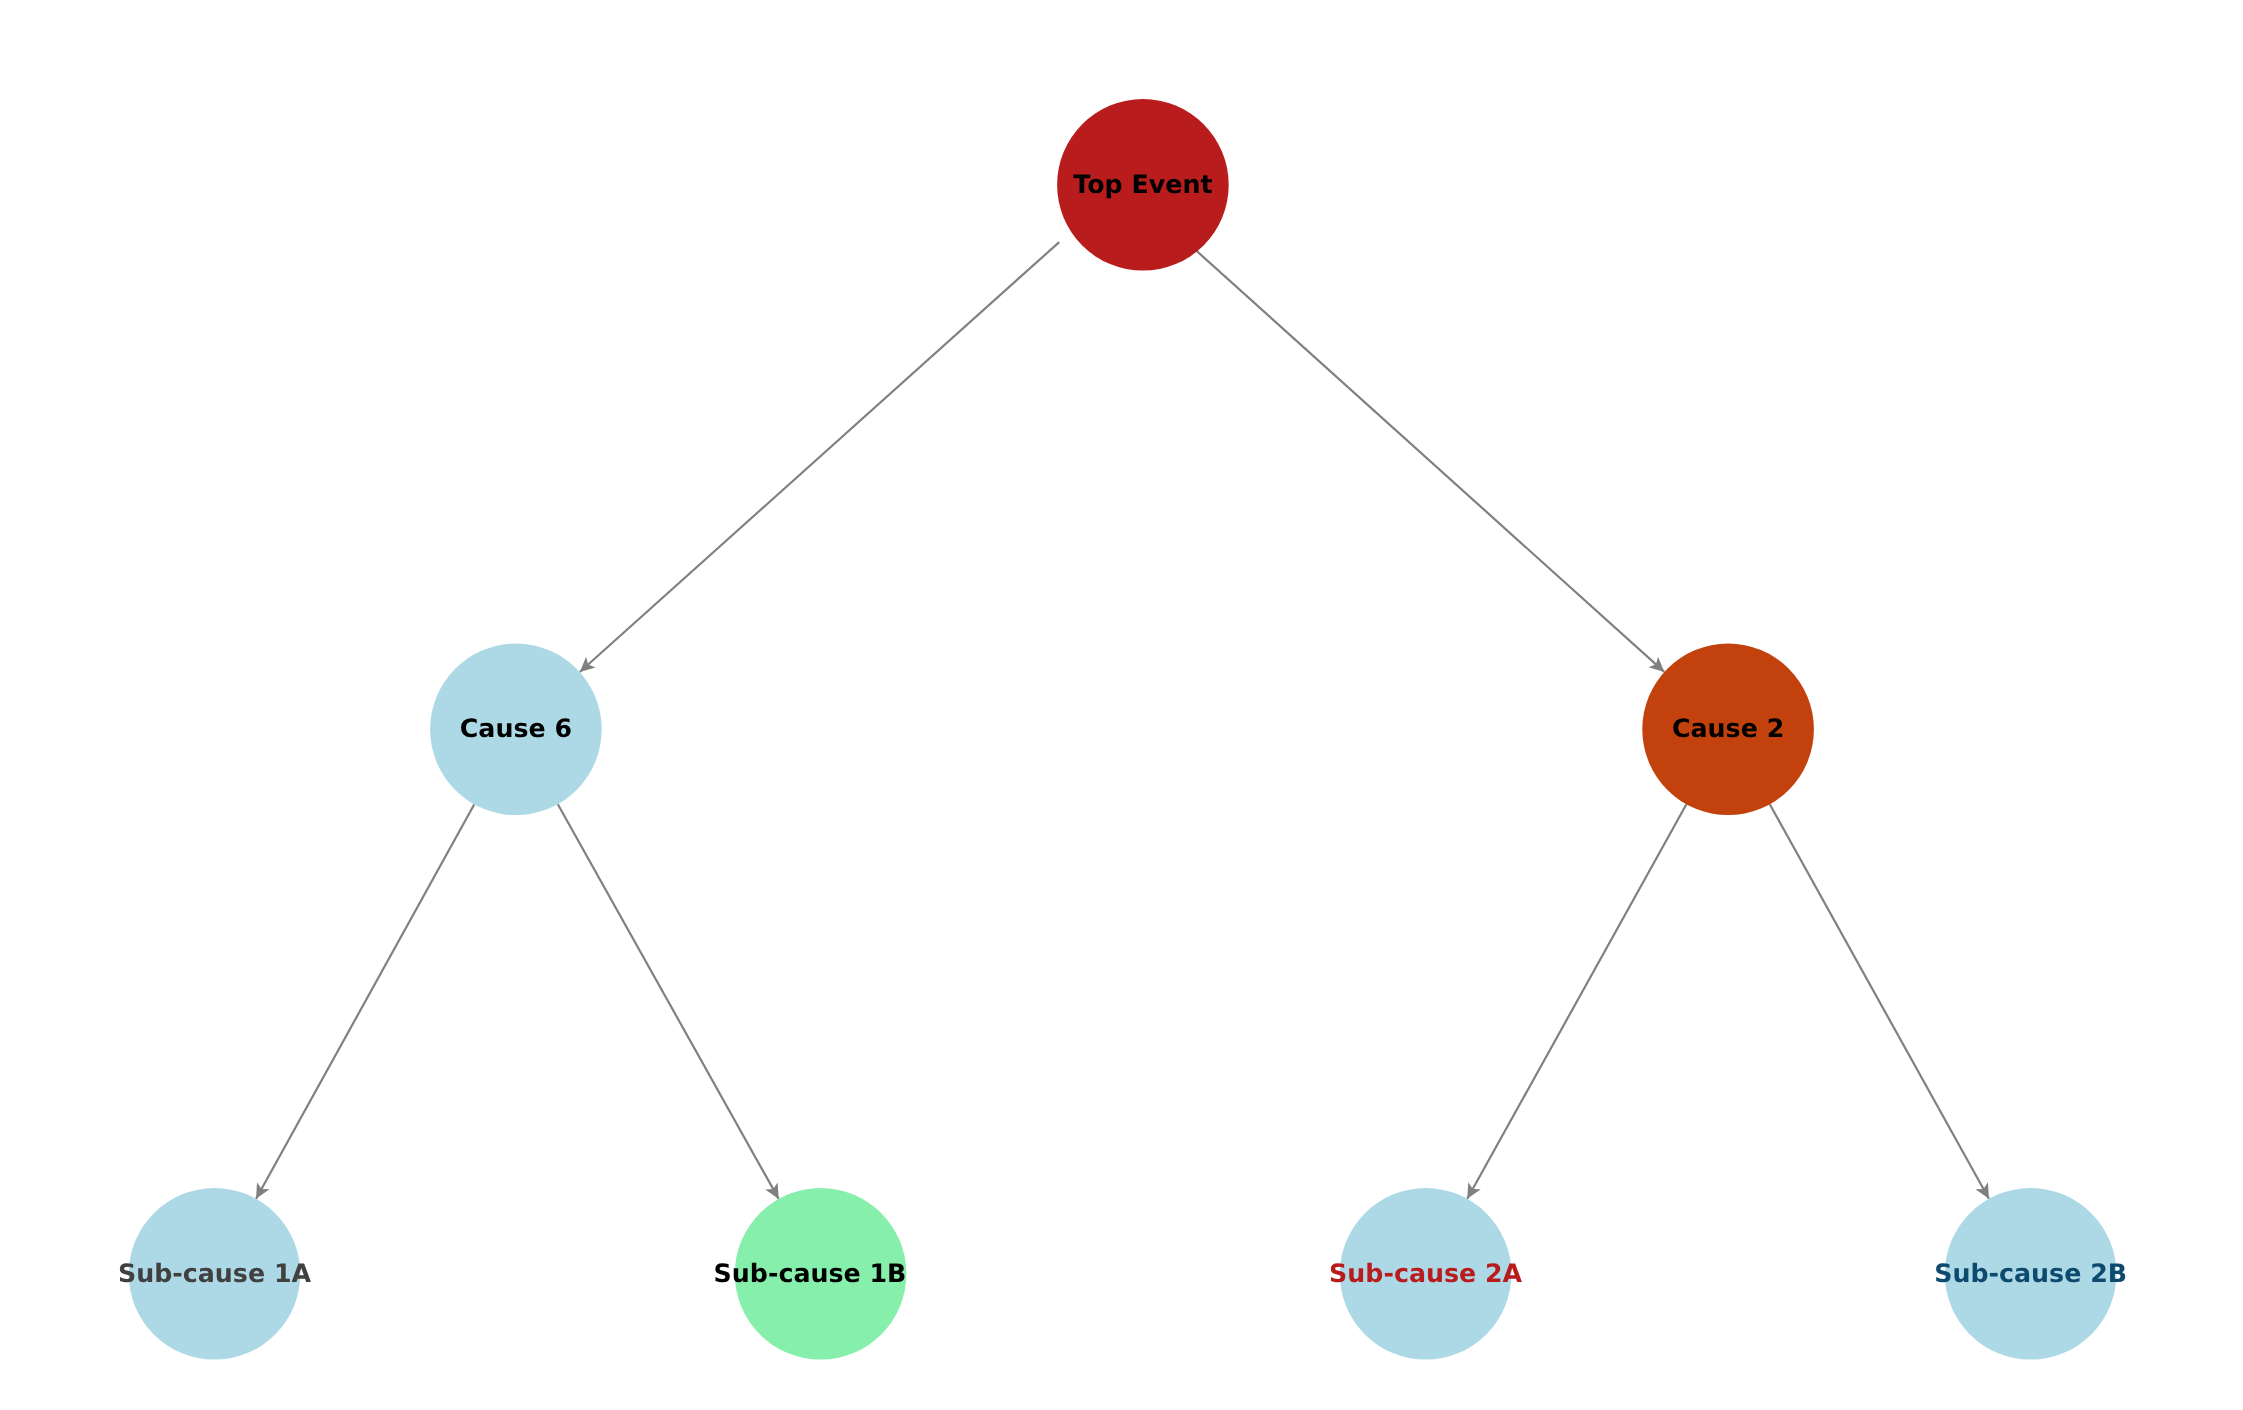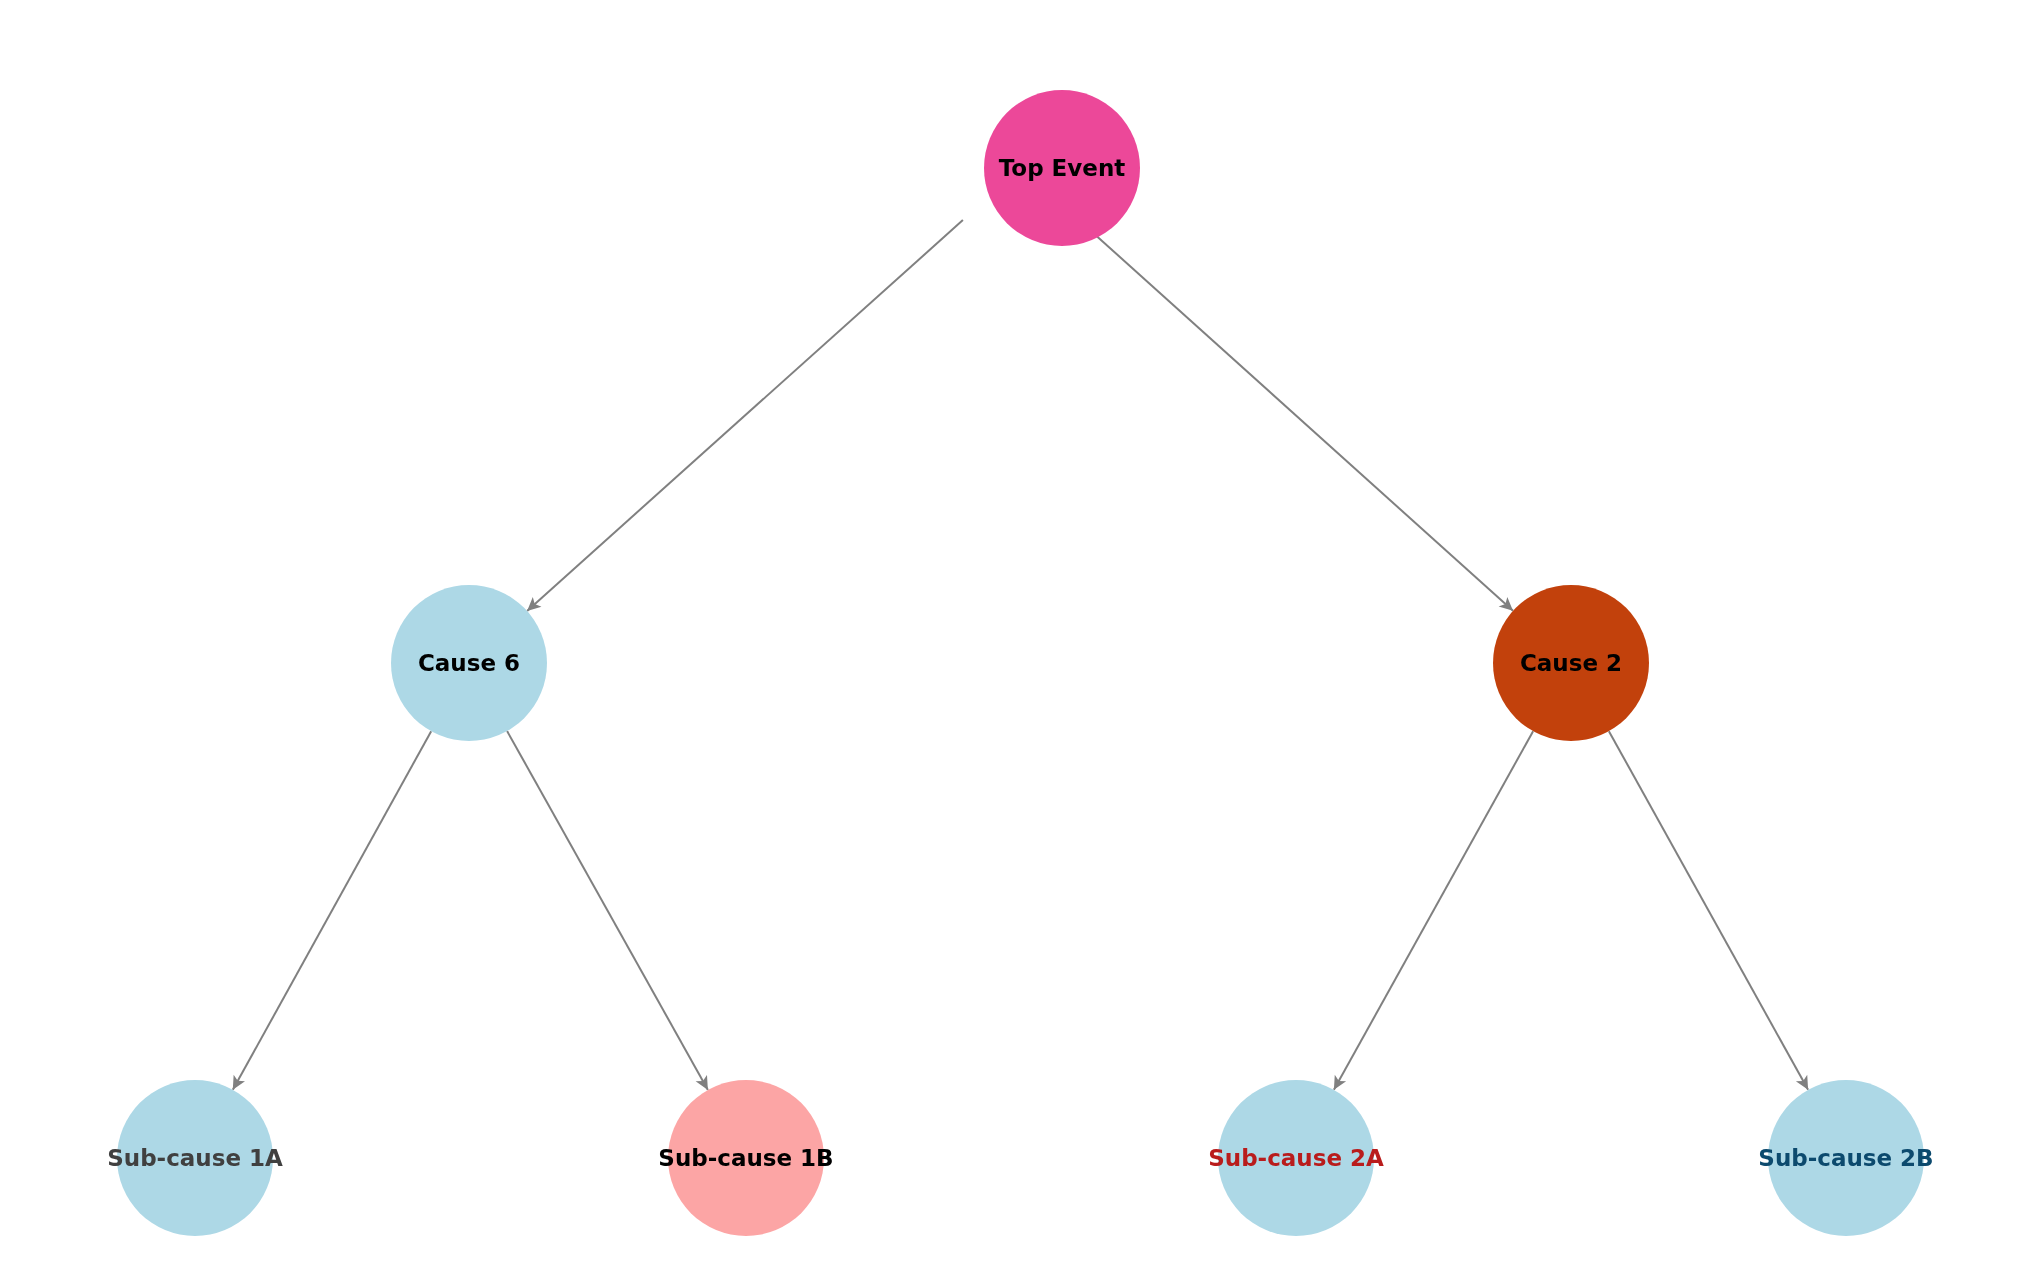--- a/index.html
+++ b/index.html
@@ -64,33 +64,33 @@
         <line x1="962.9" y1="220.1" x2="527.1" y2="610.9" stroke="#808080" stroke-width="2" marker-end="url(#arrowhead)"></line>
         <line x1="1079.0" y1="220.2" x2="1513.0" y2="610.8" stroke="#808080" stroke-width="2" marker-end="url(#arrowhead)"></line>
         <line x1="431.2" y1="731.2" x2="232.8" y2="1089.8" stroke="#808080" stroke-width="2" marker-end="url(#arrowhead)"></line>
         <line x1="507.1" y1="731.1" x2="707.9" y2="1089.9" stroke="#808080" stroke-width="2" marker-end="url(#arrowhead)"></line>
         <line x1="1533.1" y1="731.2" x2="1333.9" y2="1089.8" stroke="#808080" stroke-width="2" marker-end="url(#arrowhead)"></line>
         <line x1="1608.9" y1="731.2" x2="1808.1" y2="1089.8" stroke="#808080" stroke-width="2" marker-end="url(#arrowhead)"></line>
       </g>
   </svg>
 
   <div>
-      <div class="node" style="left: 984px; top: 90px; width: 156px; height: 156px; background: #ec4899;">
+      <div class="node" style="left: 961px; top: 90px; width: 156px; height: 156px; background: #b91c1c;">
         <span class="node-label" style="color: rgb(0, 0, 0);">Top Event</span>
       </div>
       <div class="node" style="left: 391px; top: 585px; width: 156px; height: 156px; background: rgb(173, 216, 230);">
         <span class="node-label" style="color: rgb(0, 0, 0);">Cause 6</span>
       </div>
       <div class="node" style="left: 1493px; top: 585px; width: 156px; height: 156px; background: #c2410c;">
         <span class="node-label" style="color: rgb(0, 0, 0);">Cause 2</span>
       </div>
       <div class="node" style="left: 117px; top: 1080px; width: 156px; height: 156px; background: rgb(173, 216, 230);">
         <span class="node-label" style="color: #404040;">Sub-cause 1A</span>
       </div>
-      <div class="node" style="left: 668px; top: 1080px; width: 156px; height: 156px; background: #fca5a5;">
+      <div class="node" style="left: 668px; top: 1080px; width: 156px; height: 156px; background: #86efac; justify-content: flex-end;">
         <span class="node-label" style="color: rgb(0, 0, 0);">Sub-cause 1B</span>
       </div>
       <div class="node" style="left: 1218px; top: 1080px; width: 156px; height: 156px; background: rgb(173, 216, 230);">
         <span class="node-label" style="color: #b91c1c;">Sub-cause 2A</span>
       </div>
       <div class="node" style="left: 1768px; top: 1080px; width: 156px; height: 156px; background: rgb(173, 216, 230);">
         <span class="node-label" style="color: #0c4a6e;">Sub-cause 2B</span>
       </div>
     </div>
 </div>

